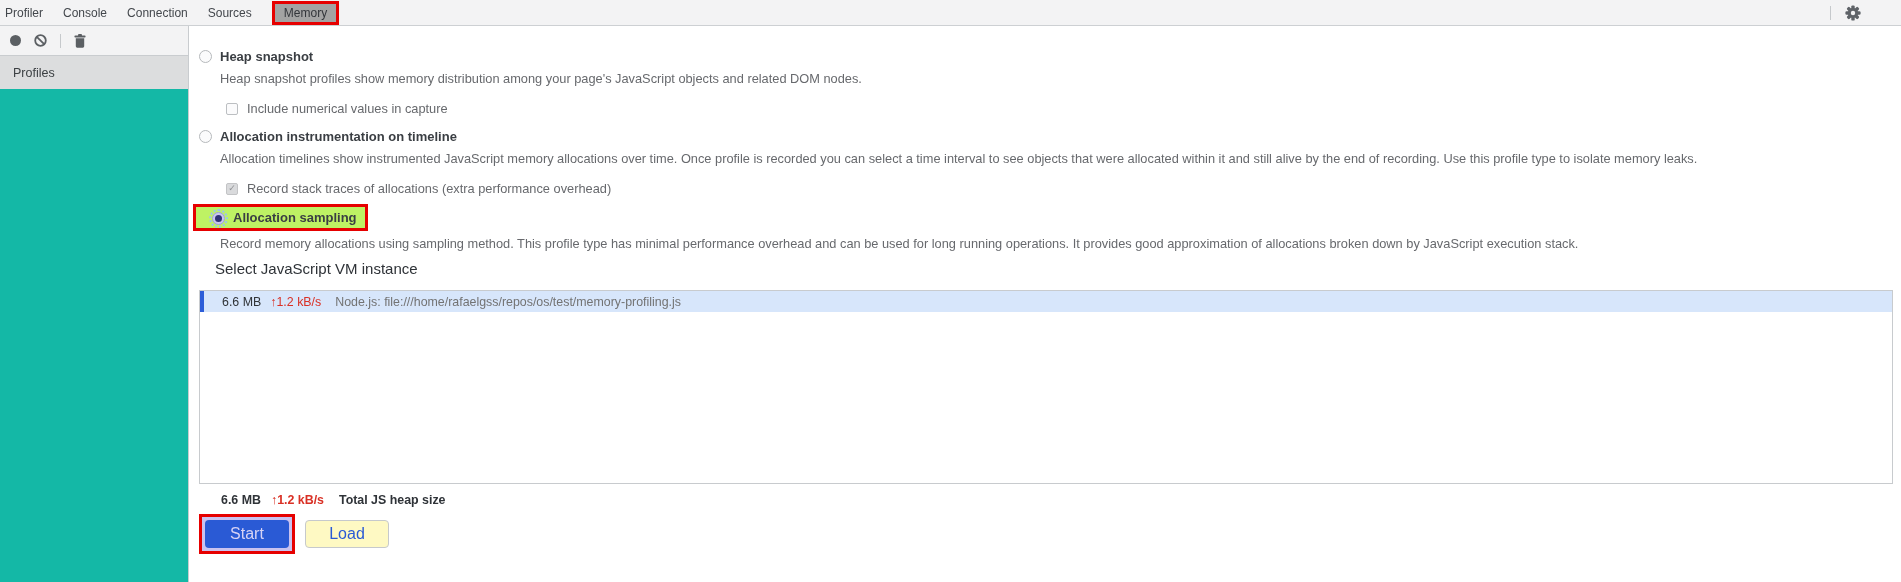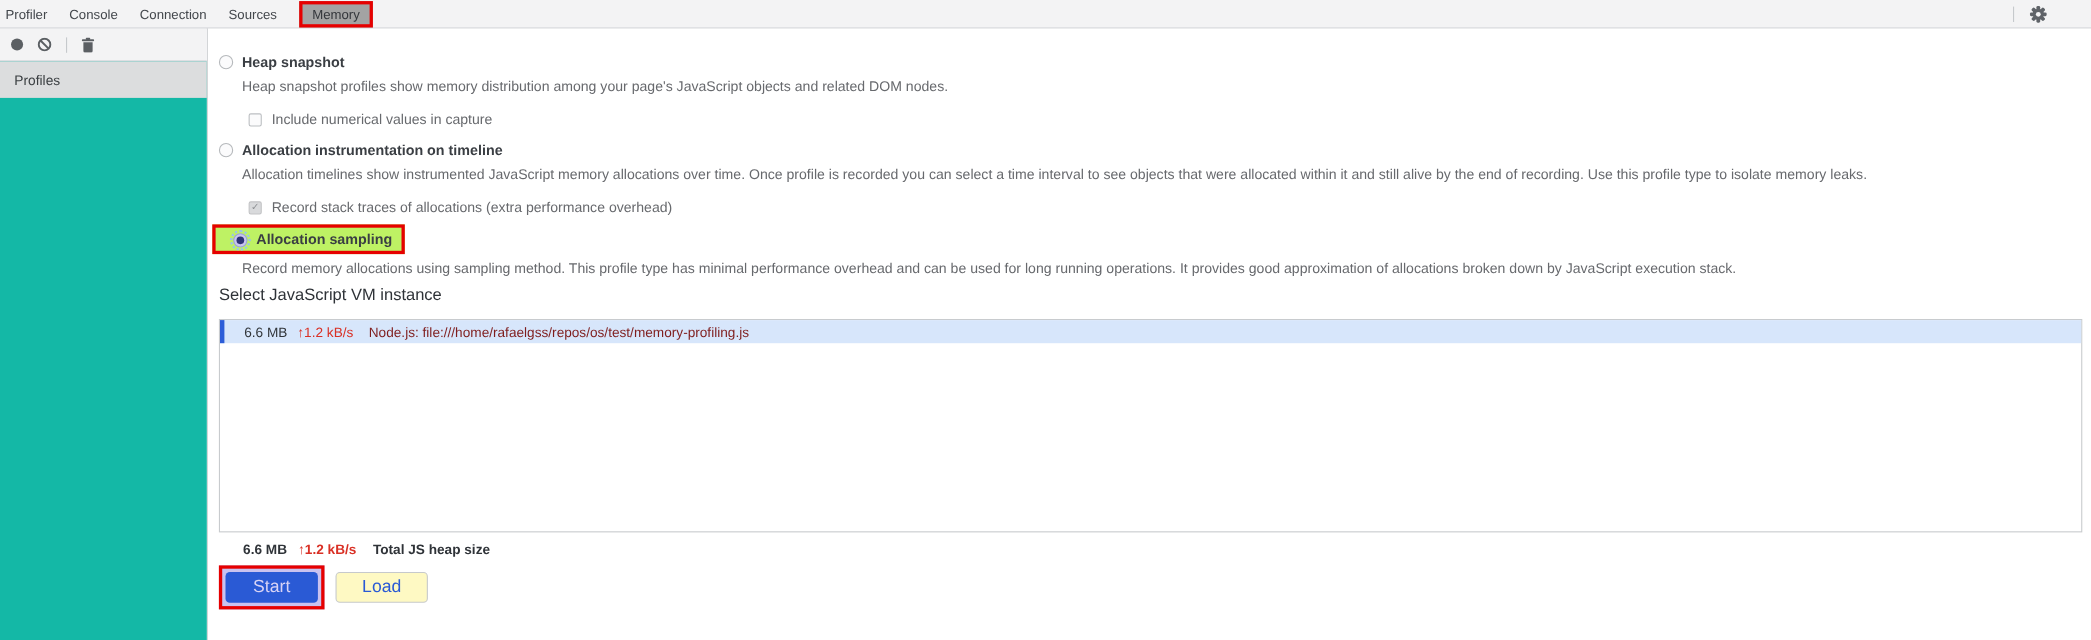--- a/index.html
+++ b/index.html
@@ -89,38 +89,38 @@
   }
 
   .sampling-annotation {
     display: inline-flex; align-items: flex-end; gap: 8px;
     margin-left: -6px;
     padding: 3px 8px 3px 16px;
     background: #bef264;
     border: 3px solid #e60000;
   }
 
-  .vm-heading { margin-top: 8px; }
+  .vm-heading { margin-top: 8px; margin-left: 16px; }
   .vm-list {
     margin-top: 12px; margin-right: 8px;
     height: 194px;
     border: 1px solid #c8cbce;
     background: #fff;
   }
   .vm-row {
     height: 21px;
     background: #d7e6fb;
     border-left: 4px solid #2c5dd8;
     display: flex; align-items: center;
     padding-left: 18px;
     font-size: 12.4px; color: #303438;
   }
   .vm-size { margin-right: 9px; }
   .vm-rate { color: #d93025; margin-right: 14px; }
-  .vm-name { color: #7f1d1d; }
+  .vm-name { color: #737373; }
 
   .total-row {
     margin-top: 9px; padding-left: 22px;
     display: flex; align-items: center;
     font-weight: 700; font-size: 12.4px; color: #2f3338;
   }
   .total-row .vm-size { margin-right: 10px; }
   .total-row .vm-rate { margin-right: 15px; }
 
   .buttons { margin-top: 7px; display: flex; align-items: center; }

